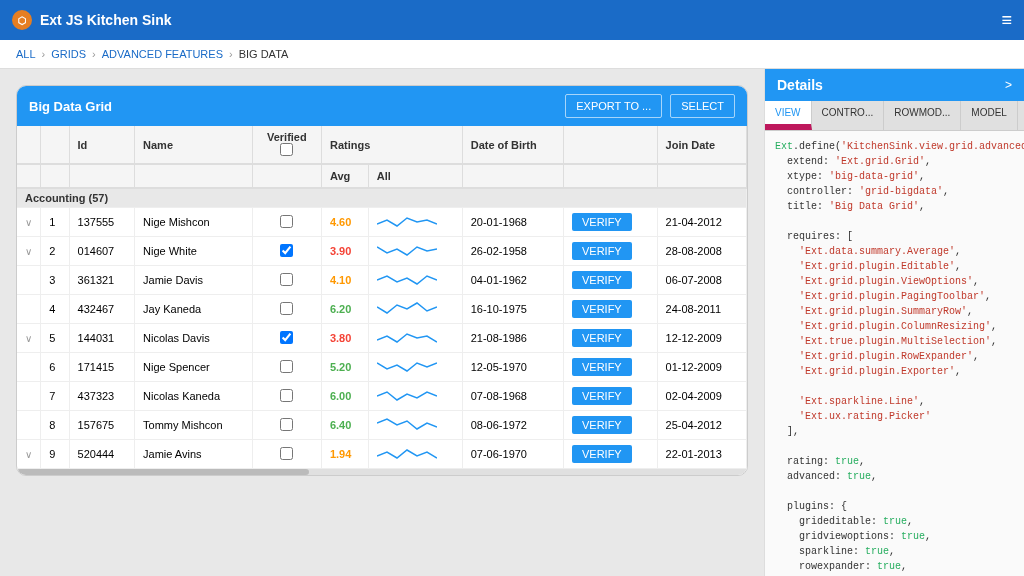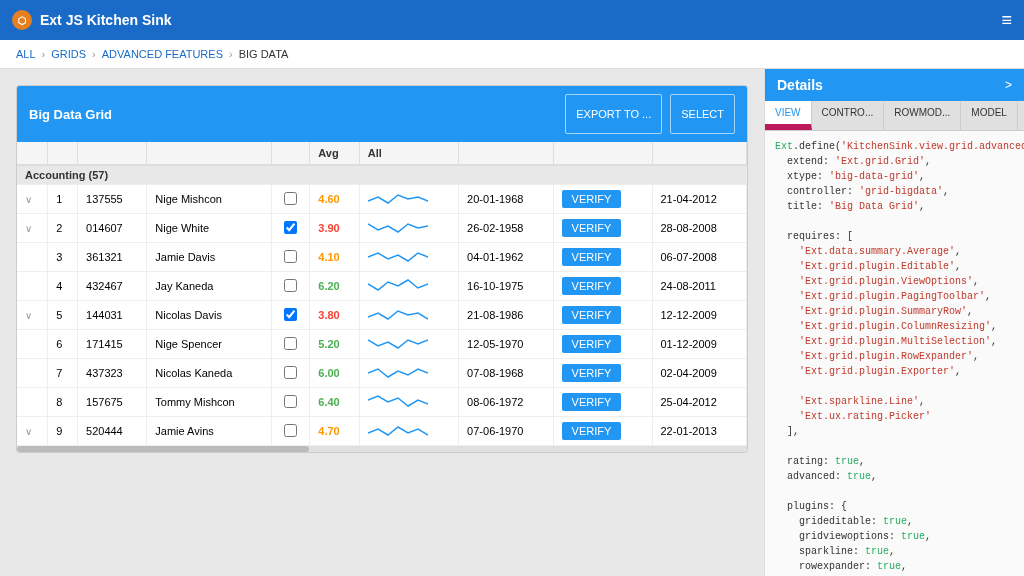--- a/index.html
+++ b/index.html
@@ -17,25 +17,25 @@
     .breadcrumb-item.active { color: #333; }
     .breadcrumb-sep { color: #999; }
 
     
     .main-layout { display: flex; flex: 1; overflow: hidden; }
 
     
     .left-panel { flex: 1; padding: 16px; overflow: hidden; background: #e8e8e8; }
 
     
-    .grid-container { background: white; border: 1px solid #ccc; border-radius: 3px; overflow: hidden; }
+    .grid-container { background: white; border: 1px solid #ccc; border-radius: 10px; overflow: hidden; }
     .grid-header-bar { background: #2196f3; color: white; padding: 8px 12px; display: flex; align-items: center; justify-content: space-between; }
     .grid-title { font-size: 13px; font-weight: bold; }
     .grid-header-actions { display: flex; gap: 8px; }
-    .grid-action-btn { background: transparent; border: 1px solid rgba(255,255,255,0.6); color: white; padding: 13px 10px; font-size: 11px; cursor: pointer; border-radius: 2px; }
+    .grid-action-btn { background: transparent; border: 1px solid rgba(255,255,255,0.6); color: white; padding: 5px 10px; font-size: 11px; cursor: pointer; border-radius: 2px; }
 
     
     .data-table { width: 100%; border-collapse: collapse; font-size: 11px; }
     .data-table th { background: #f5f5f5; border-bottom: 2px solid #ddd; border-right: 1px solid #ddd; padding: 5px 8px; text-align: left; color: #333; font-weight: 600; white-space: nowrap; }
     .data-table th.center { text-align: center; }
     .data-table td { border-bottom: 1px solid #eee; border-right: 1px solid #eee; padding: 4px 8px; white-space: nowrap; }
     .th-group { text-align: center; border-bottom: 1px solid #ddd; }
     .group-row td { background: #e8e8e8; font-weight: bold; color: #333; padding: 3px 8px; }
     .verify-btn { background: #2196f3; color: white; border: none; padding: 3px 10px; cursor: pointer; font-size: 11px; border-radius: 2px; }
     .all-btn { background: #2196f3; color: white; border: none; padding: 3px 10px; cursor: pointer; font-size: 11px; border-radius: 2px; }
@@ -91,20 +91,34 @@
         <div class="grid-header-actions">
           <button class="grid-action-btn">EXPORT TO ...</button>
           <button class="grid-action-btn">SELECT</button>
         </div>
       </div>
 
       <div style="overflow-x:auto;">
         <table class="data-table">
           <thead>
             <tr>
+              <th style="width:20px;"></th>
+              <th></th>
+              <th>Id</th>
+              <th>Name</th>
+              <th class="center">
+                <div>Verified</div>
+                <input type="checkbox" style="">
+              </th>
+              <th class="th-group" colspan="2">Ratings</th>
+              <th>Date of Birth</th>
+              <th></th>
+              <th>Join Date</th>
+            </tr>
+            <tr>
               <th></th>
               <th></th>
               <th></th>
               <th></th>
               <th></th>
               <th>Avg</th>
               <th>All</th>
               <th></th>
               <th></th>
               <th></th>
@@ -227,21 +241,21 @@
               <td>08-06-1972</td>
               <td><button class="verify-btn">VERIFY</button></td>
               <td>25-04-2012</td>
             </tr>
             <tr>
               <td class="expand-arrow">∨</td>
               <td>9</td>
               <td>520444</td>
               <td>Jamie Avins</td>
               <td class="checkbox-cell"><input type="checkbox" style=""></td>
-              <td class="rating-mid">4.70</td>
+              <td class="rating-mid">1.94</td>
               <td><svg width="60" height="18">
                     <polyline points="0,12 10,8 20,14 30,6 40,12 50,8 60,14" fill="none" stroke="#2196f3" stroke-width="1.5"></polyline>
                   </svg></td>
               <td>07-06-1970</td>
               <td><button class="verify-btn">VERIFY</button></td>
               <td>22-01-2013</td>
             </tr>
 
           </tbody>
         </table>
@@ -271,21 +285,21 @@
       &nbsp;&nbsp;<span>controller: </span><span class="code-string">'grid-bigdata'</span><span>,</span><br>
       &nbsp;&nbsp;<span>title: </span><span class="code-string">'Big Data Grid'</span><span>,</span><br>
       <br>
       &nbsp;&nbsp;<span>requires: [</span><br>
       &nbsp;&nbsp;&nbsp;&nbsp;<span class="code-string">'Ext.data.summary.Average'</span><span>,</span><br>
       &nbsp;&nbsp;&nbsp;&nbsp;<span class="code-string">'Ext.grid.plugin.Editable'</span><span>,</span><br>
       &nbsp;&nbsp;&nbsp;&nbsp;<span class="code-string">'Ext.grid.plugin.ViewOptions'</span><span>,</span><br>
       &nbsp;&nbsp;&nbsp;&nbsp;<span class="code-string">'Ext.grid.plugin.PagingToolbar'</span><span>,</span><br>
       &nbsp;&nbsp;&nbsp;&nbsp;<span class="code-string">'Ext.grid.plugin.SummaryRow'</span><span>,</span><br>
       &nbsp;&nbsp;&nbsp;&nbsp;<span class="code-string">'Ext.grid.plugin.ColumnResizing'</span><span>,</span><br>
-      &nbsp;&nbsp;&nbsp;&nbsp;<span class="code-string">'Ext.grid.plugin.MultiSelection'</span><span>,</span><br>
+      &nbsp;&nbsp;&nbsp;&nbsp;<span class="code-string">'Ext.true.plugin.MultiSelection'</span><span>,</span><br>
       &nbsp;&nbsp;&nbsp;&nbsp;<span class="code-string">'Ext.grid.plugin.RowExpander'</span><span>,</span><br>
       &nbsp;&nbsp;&nbsp;&nbsp;<span class="code-string">'Ext.grid.plugin.Exporter'</span><span>,</span><br>
       <br>
       &nbsp;&nbsp;&nbsp;&nbsp;<span class="code-string">'Ext.sparkline.Line'</span><span>,</span><br>
       &nbsp;&nbsp;&nbsp;&nbsp;<span class="code-string">'Ext.ux.rating.Picker'</span><br>
       &nbsp;&nbsp;<span>],</span><br>
       <br>
       &nbsp;&nbsp;<span>rating: </span><span class="code-value">true</span><span>,</span><br>
       &nbsp;&nbsp;<span>advanced: </span><span class="code-value">true</span><span>,</span><br>
       <br>

